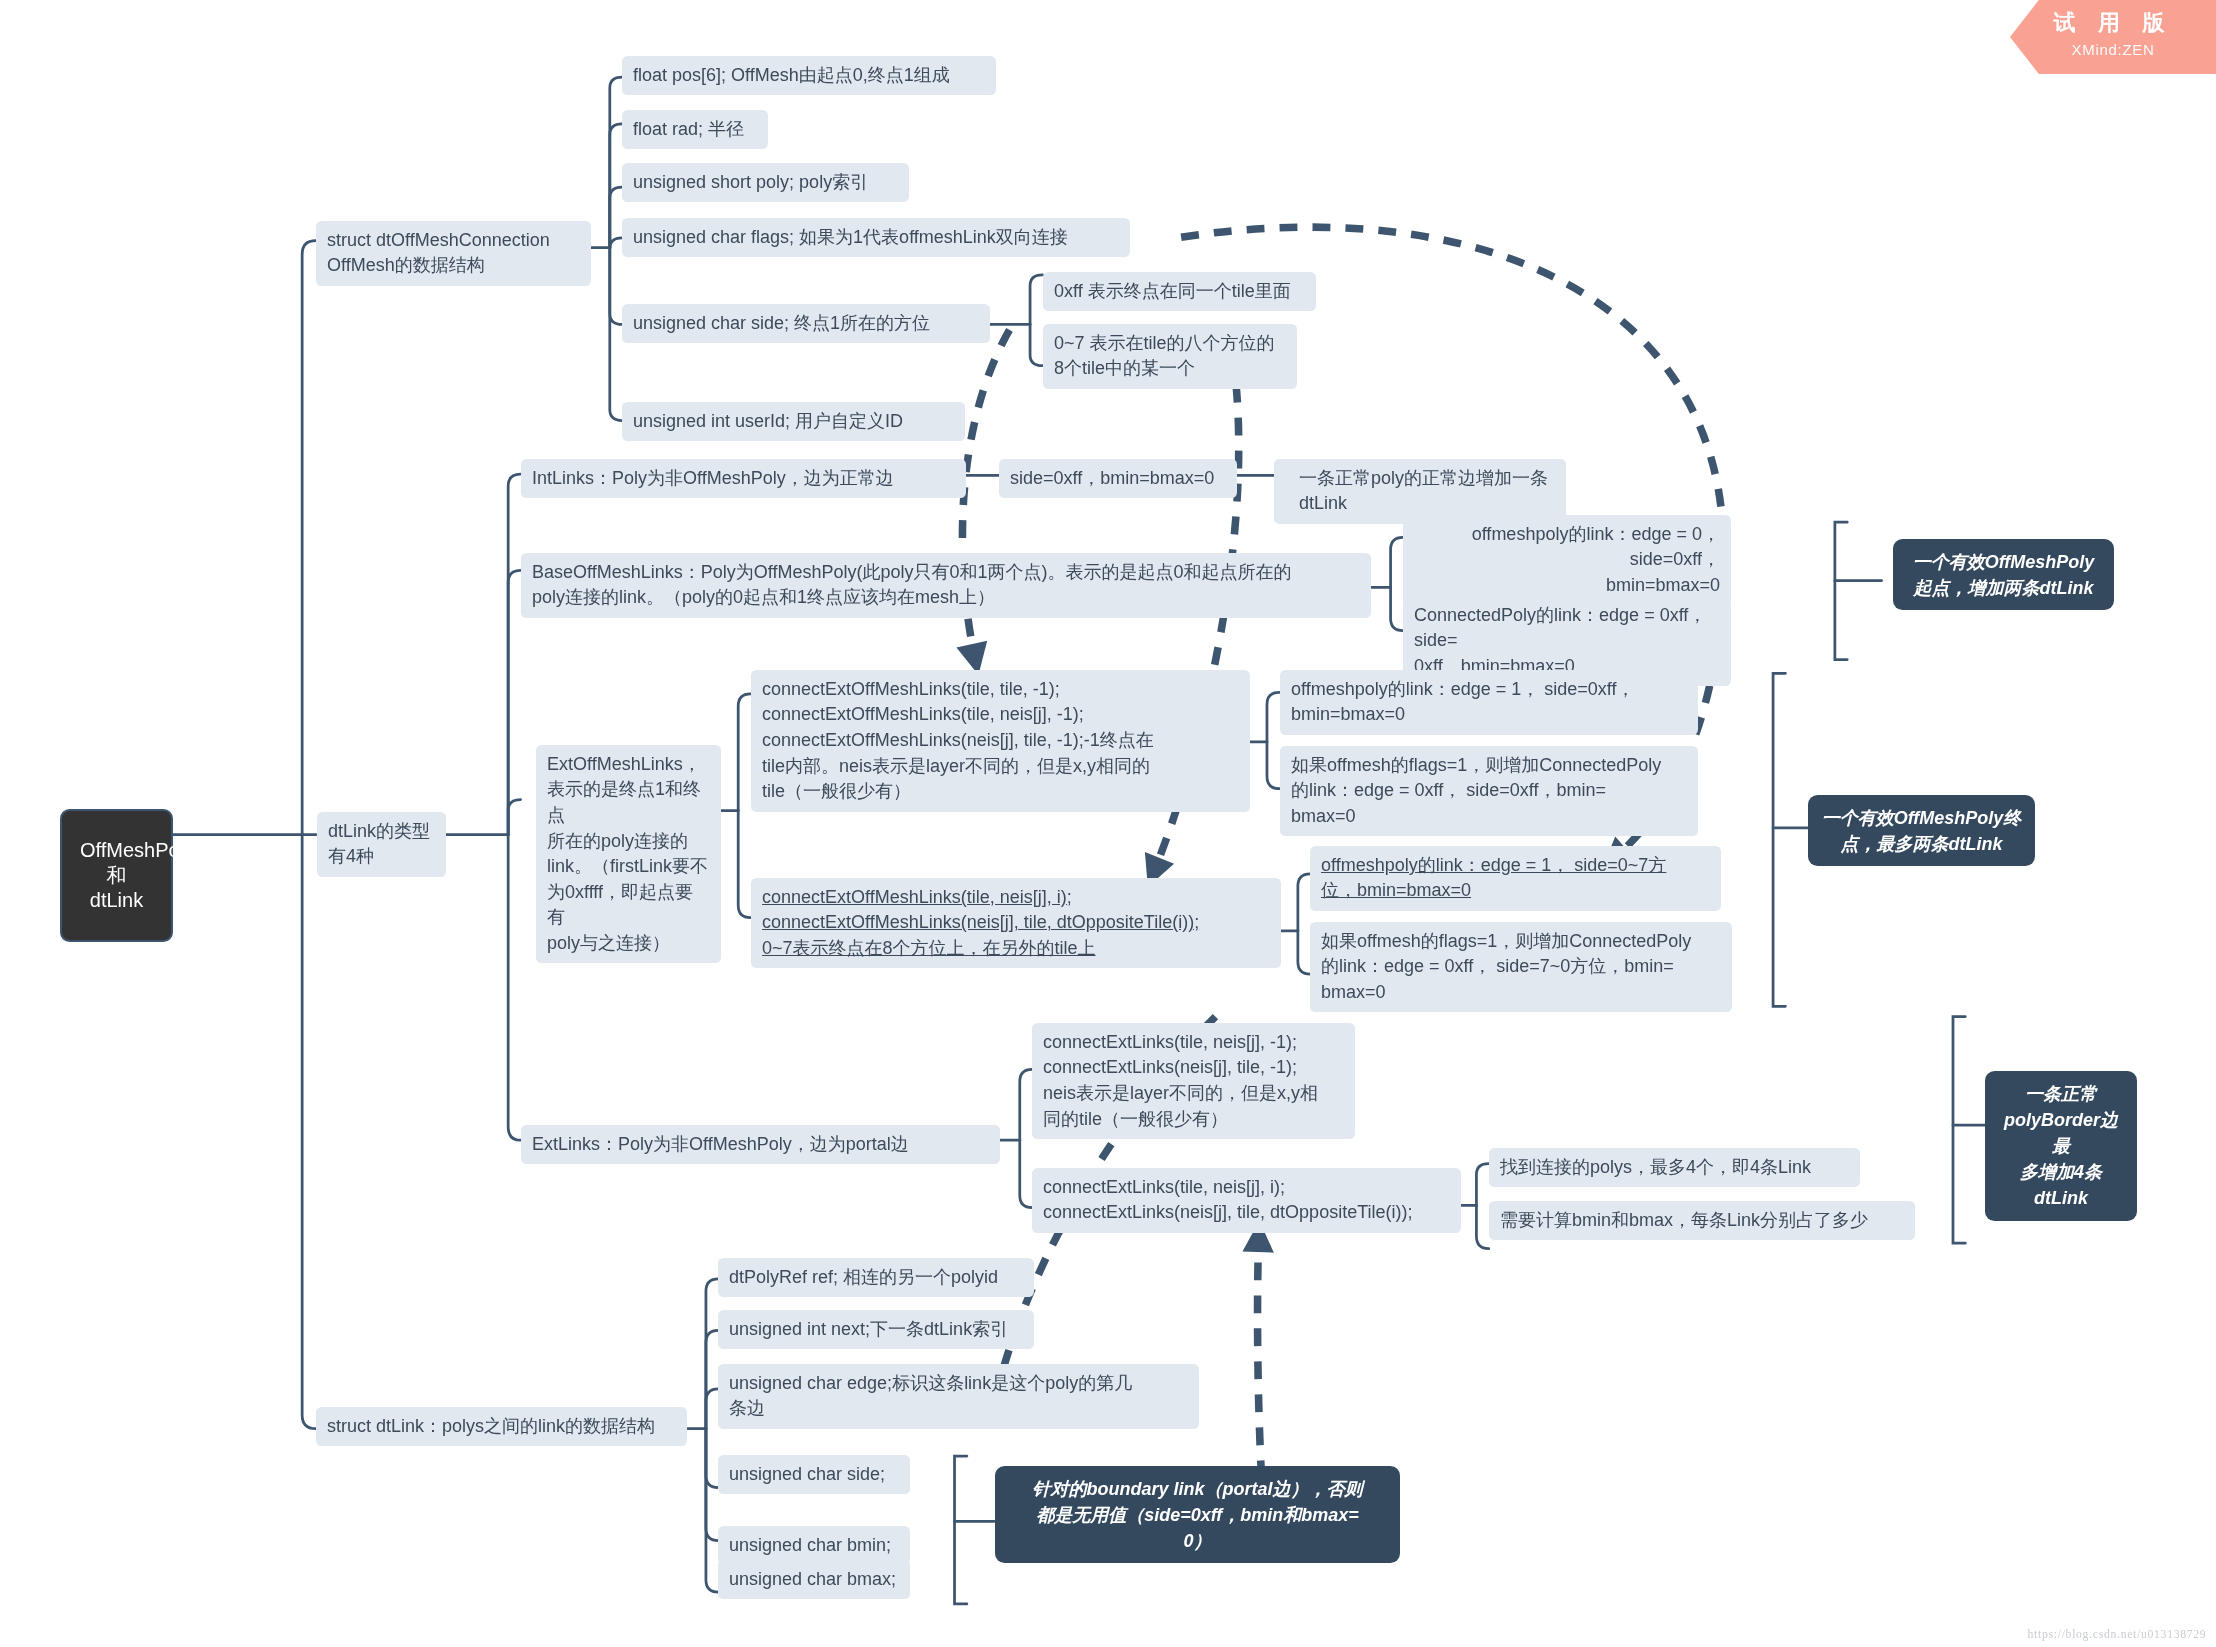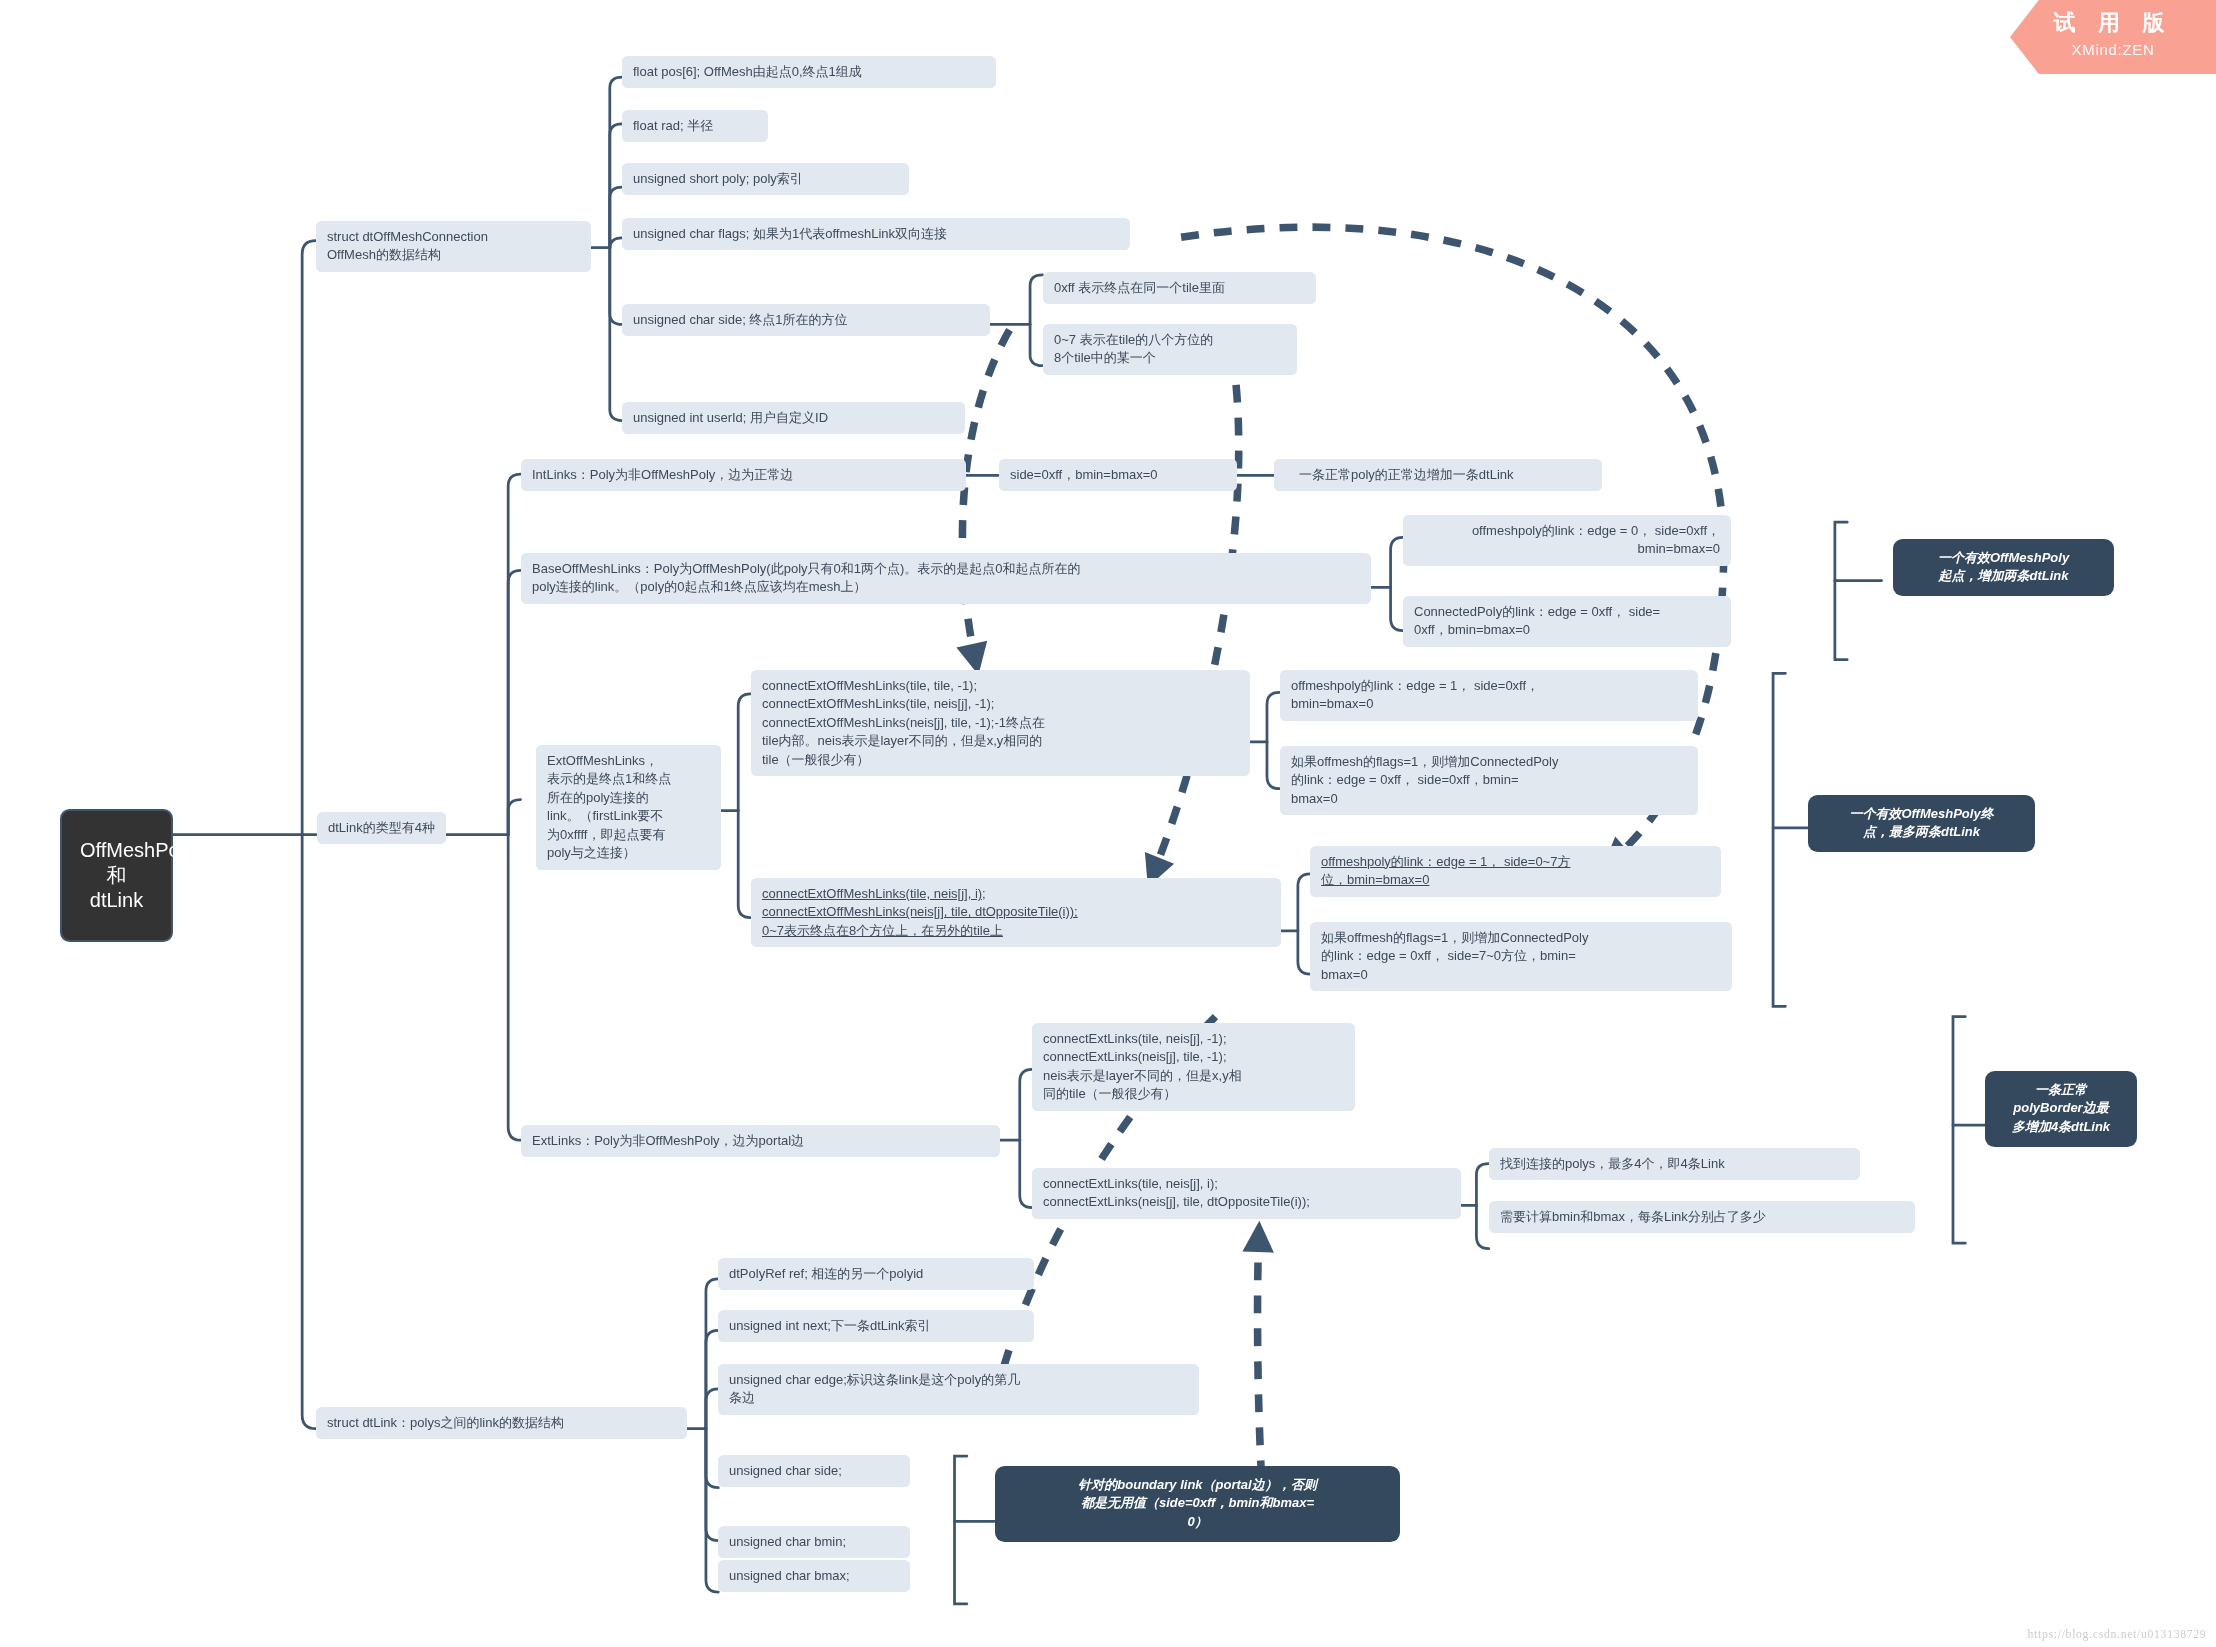--- a/index.html
+++ b/index.html
@@ -5,21 +5,21 @@
   html,body{margin:0;padding:0;background:#ffffff;}
   body{font-family:"Liberation Sans","DejaVu Sans",sans-serif;}
   #canvas{position:relative;width:2216px;height:1648px;overflow:hidden;background:#fff;}
 
   .node{
     position:absolute;
     background:#e2e8f0;
     color:#3c4a5a;
     border-radius:5.5px;
     padding:6.9px 11px;
-    font-size:13px;
+    font-size:18px;
     line-height:1.42;
     box-sizing:border-box;
     white-space:pre-line;
   }
   .node.dark{
     background:#34495e;
     color:#ffffff;
     font-style:italic;
     font-weight:bold;
     text-align:center;
@@ -167,21 +167,21 @@
   <div class="node" style="left:622px;top:218px;width:508px;">unsigned char flags;   如果为1代表offmeshLink双向连接</div>
   <div class="node" style="left:622px;top:304px;width:368px;">unsigned char side;    终点1所在的方位</div>
   <div class="node" style="left:622px;top:402px;width:343px;">unsigned int userId; 用户自定义ID</div>
 
   <div class="node" style="left:1043px;top:272px;width:273px;">0xff 表示终点在同一个tile里面</div>
   <div class="node" style="left:1043px;top:324px;width:254px;">0~7 表示在tile的八个方位的
 8个tile中的某一个</div>
 
   <div class="node" style="left:521px;top:459px;width:445px;">IntLinks：Poly为非OffMeshPoly，边为正常边</div>
   <div class="node" style="left:999px;top:459px;width:238px;">side=0xff，bmin=bmax=0</div>
-  <div class="node" style="left:1274px;top:459px;width:328px;padding-left:25px;">一条正常poly的正常边增加一条dtLink</div>
+  <div class="node" style="left:1274px;top:459px;width:292px;padding-left:25px;">一条正常poly的正常边增加一条dtLink</div>
 
   <div class="node" style="left:521px;top:553px;width:850px;">BaseOffMeshLinks：Poly为OffMeshPoly(此poly只有0和1两个点)。表示的是起点0和起点所在的
 poly连接的link。（poly的0起点和1终点应该均在mesh上）</div>
 
   <div class="node" style="left:536px;top:745px;width:185px;">ExtOffMeshLinks，
 表示的是终点1和终点
 所在的poly连接的
 link。（firstLink要不
 为0xffff，即起点要有
 poly与之连接）</div>

